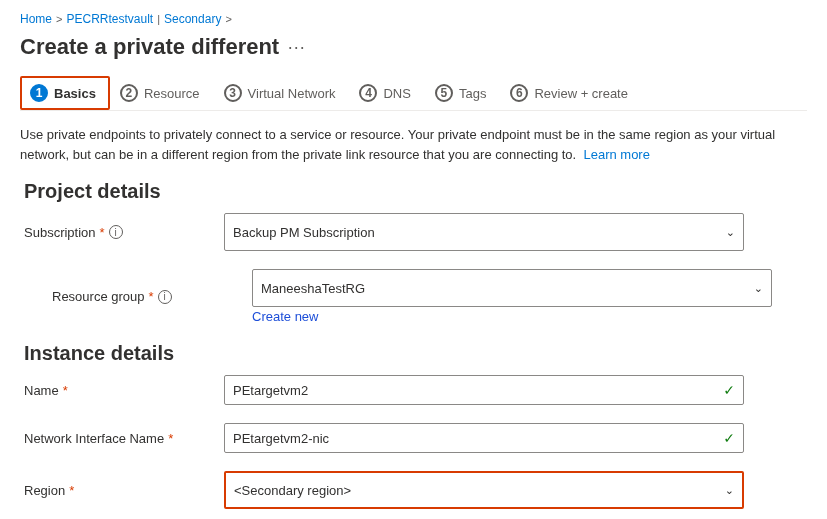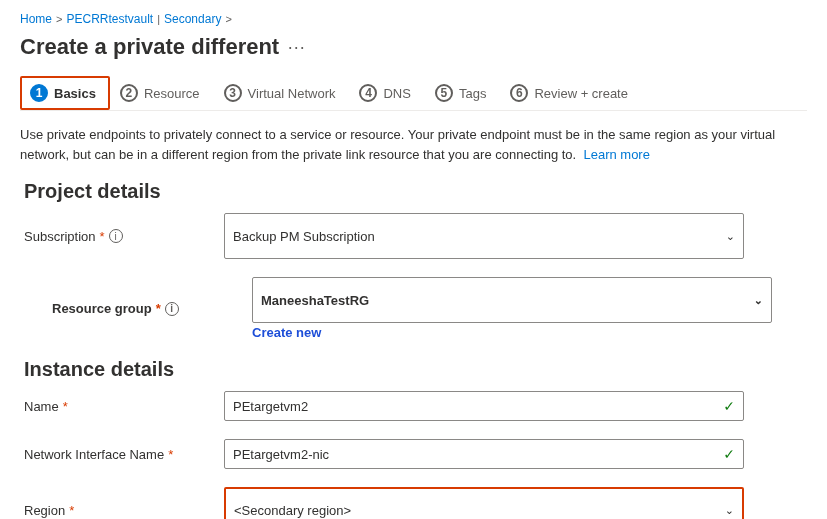--- a/index.html
+++ b/index.html
@@ -152,21 +152,21 @@
 
     .dropdown-field {
       display: flex;
       align-items: center;
       justify-content: space-between;
       border: 1px solid #8a8886;
       border-radius: 2px;
       padding: 4px 8px;
       background: #fff;
       cursor: pointer;
-      height: 46px;
+      height: 38px;
       font-size: 13px;
       color: #323130;
     }
 
     .dropdown-arrow {
       color: #323130;
       font-size: 11px;
     }
 
     .dropdown-field.highlighted {
@@ -199,21 +199,20 @@
       color: #323130;
       background: transparent;
     }
     .check-icon {
       color: #107c10;
       font-size: 14px;
     }
 
     .sub-row {
       padding-left: 28px;
-      font-weight: bold;
     }
   </style>
 </head>
 <body>
 
 <div class="page-container">
 
   <div class="breadcrumb">
     <a>Home</a>
     <span class="breadcrumb-separator">&gt;</span>

